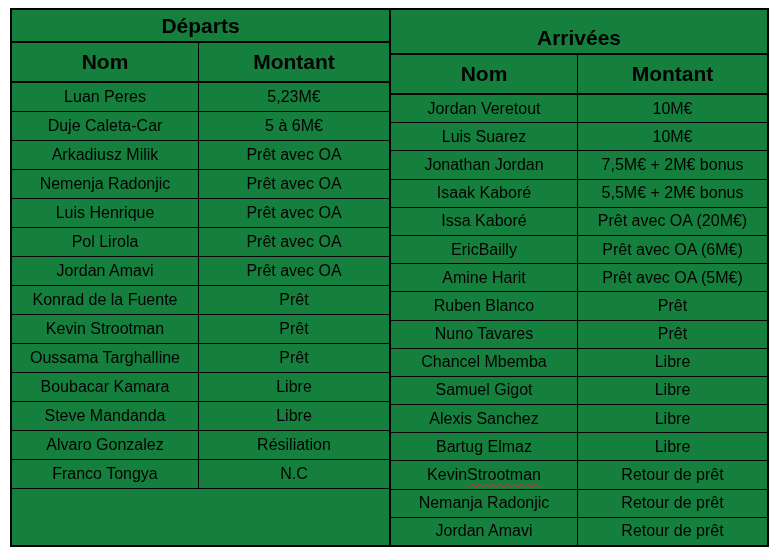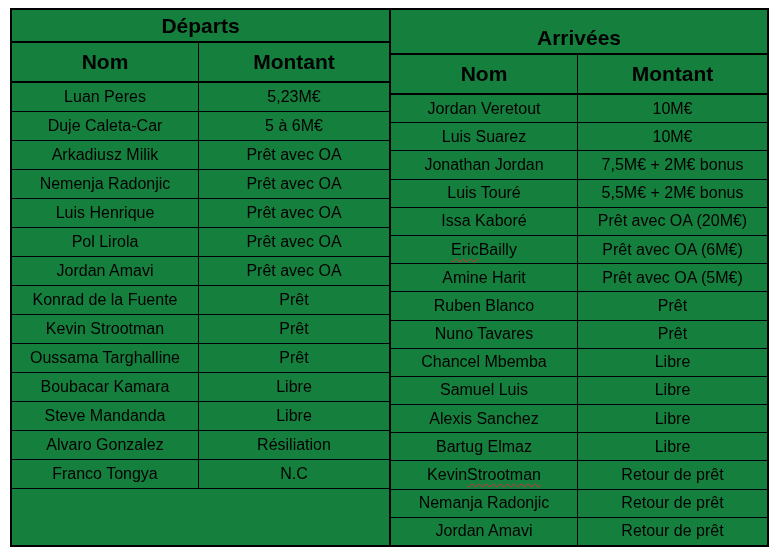--- a/index.html
+++ b/index.html
@@ -160,21 +160,21 @@
       </div>
       <div class="row">
         <div class="cell name">Luis Suarez</div>
         <div class="cell amount">10M€</div>
       </div>
       <div class="row">
         <div class="cell name">Jonathan Jordan</div>
         <div class="cell amount">7,5M€ + 2M€ bonus</div>
       </div>
       <div class="row">
-        <div class="cell name">Luis Touré</div>
+        <div class="cell name">Isaak Kaboré</div>
         <div class="cell amount">5,5M€ + 2M€ bonus</div>
       </div>
       <div class="row">
         <div class="cell name">Issa Kaboré</div>
         <div class="cell amount">Prêt avec OA (20M€)</div>
       </div>
       <div class="row">
         <div class="cell name">
             <span></span>
             <span class="squiggle">Eric</span>
@@ -192,21 +192,21 @@
       </div>
       <div class="row">
         <div class="cell name">Nuno Tavares</div>
         <div class="cell amount">Prêt</div>
       </div>
       <div class="row">
         <div class="cell name">Chancel Mbemba</div>
         <div class="cell amount">Libre</div>
       </div>
       <div class="row">
-        <div class="cell name">Samuel Luis</div>
+        <div class="cell name">Samuel Gigot</div>
         <div class="cell amount">Libre</div>
       </div>
       <div class="row">
         <div class="cell name">Alexis Sanchez</div>
         <div class="cell amount">Libre</div>
       </div>
       <div class="row">
         <div class="cell name">Bartug Elmaz</div>
         <div class="cell amount">Libre</div>
       </div>

